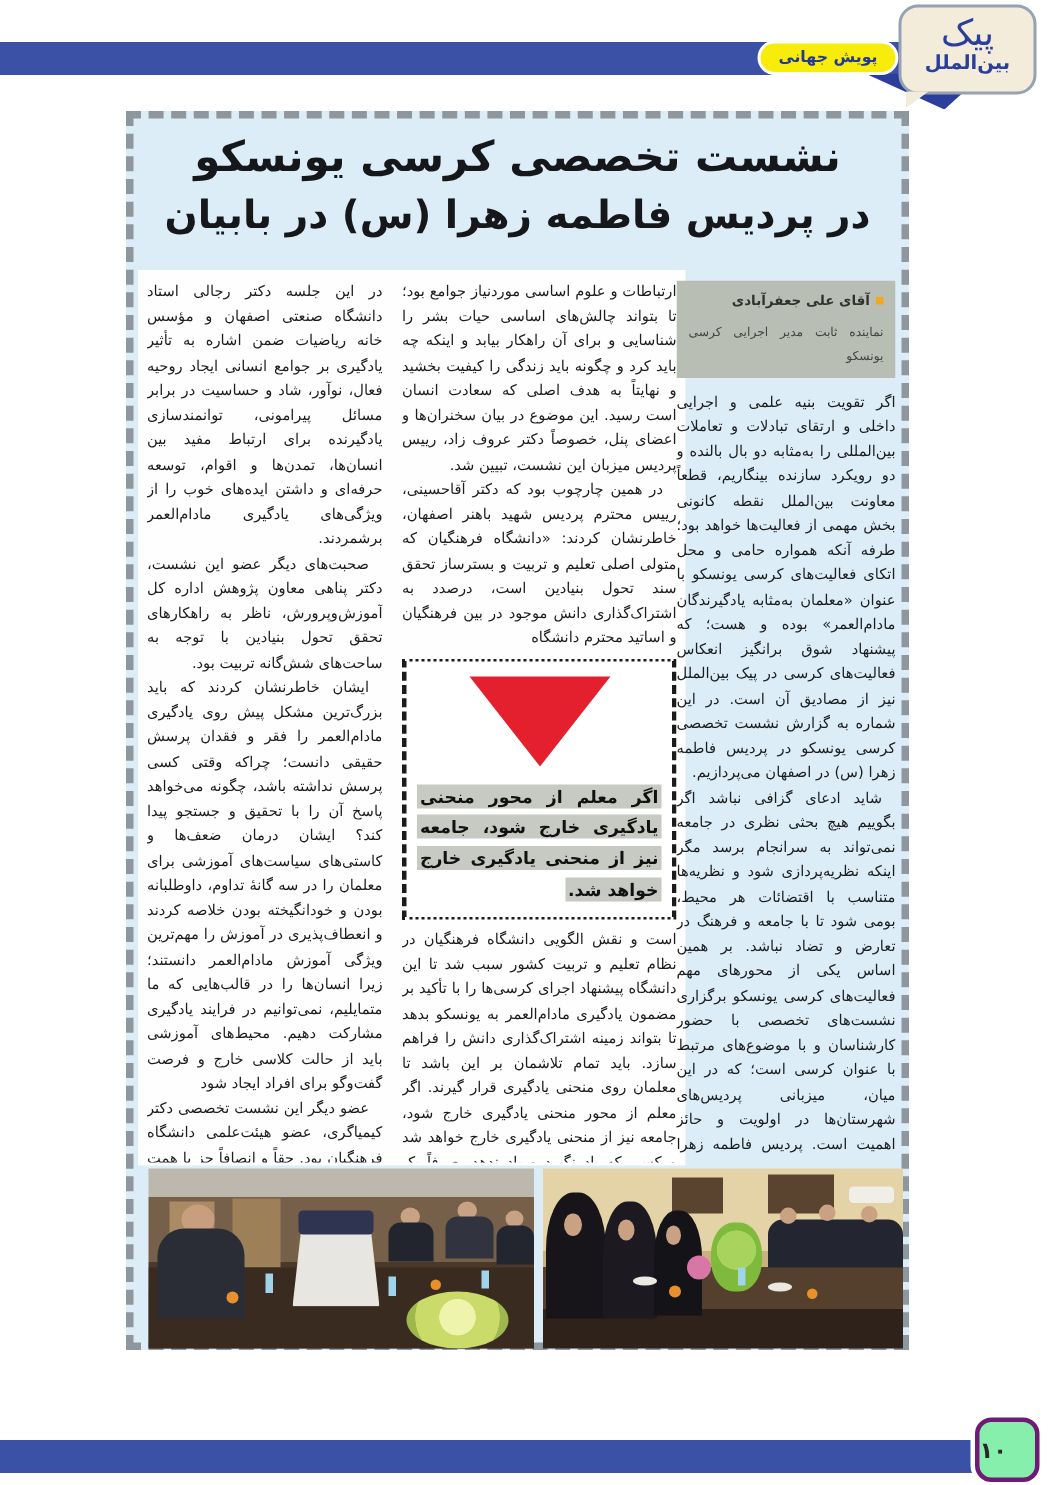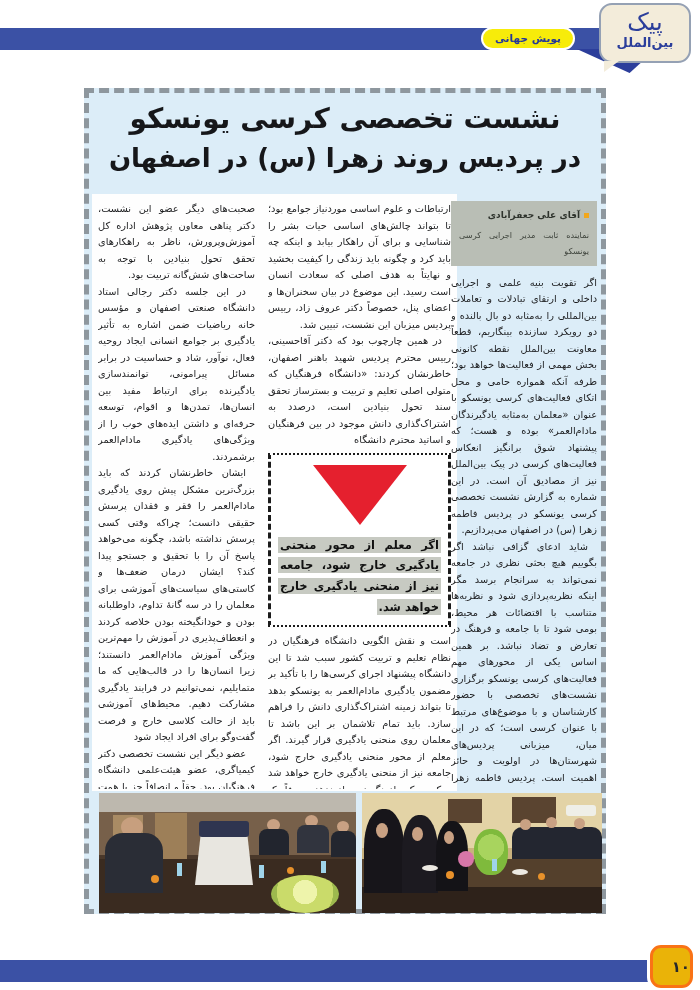--- a/index.html
+++ b/index.html
@@ -3,32 +3,32 @@
 <meta charset="utf-8">
 <style>
   * { margin:0; padding:0; box-sizing:border-box; }
   html,body { width:700px; height:990px; background:#ffffff; font-family:"DejaVu Sans",sans-serif; }
   #page { position:relative; width:700px; height:990px; background:#fff; overflow:hidden; }
 
   
   .banner-bar { position:absolute; left:0; top:28px; width:650px; height:22px; background:#3b51a5; }
   .banner-swoosh { position:absolute; left:568px; top:49px; width:88px; height:24px; background:#2c3e9b;
                    clip-path:polygon(10% 0,100% 0,70% 100%); }
-  .campaign-pill { position:absolute; left:481px; top:27px; width:94px; height:23px; background:#f7ec0a;
+  .campaign-pill { position:absolute; left:505px; top:27px; width:94px; height:23px; background:#f7ec0a;
                    border:2px solid #fff; border-radius:12px; text-align:center; line-height:18px;
                    font-size:10.5px; font-weight:bold; color:#23379b; direction:rtl; }
   .logo-bubble { position:absolute; left:599px; top:3px; width:92px; height:60px; background:#f3ecda;
                  border:2px solid #95a1b4; border-radius:13px; text-align:center; direction:rtl; z-index:3; }
   .logo-tail { position:absolute; left:604px; top:61px; width:0; height:0; z-index:3;
                border-style:solid; border-width:11px 15px 0 0; border-color:#f3ecda transparent transparent transparent; }
   .logo-line1 { font-size:24px; font-weight:normal; color:#2b3e9b; line-height:1.1; margin-top:4px; }
   .logo-line2 { font-size:13px; font-weight:bold; color:#2b3e9b; line-height:1.2;text-align:center; }
 
   
-  .frame { position:absolute; left:84px; top:88px; width:522px; height:826px;
+  .frame { position:absolute; left:84px; top:74px; width:522px; height:826px;
            border:5px dashed #8e979e; background:#dcedf8; direction:rtl; }
   .title-block { position:absolute; top:8px; left:0; right:0; text-align:center; color:#16171a; }
   .title-line1 { font-size:28px; font-weight:bold; line-height:1.25; }
   .title-line2 { font-size:26px; font-weight:bold; line-height:1.25; margin-top:6px; }
 
   .white-panel { position:absolute; left:3px; top:101px; width:365px; height:597px; background:#fefefe; }
 
   .col { position:absolute; overflow:hidden; font-size:9.8px; line-height:16.5px; color:#1c1d1f;
          text-align:justify; }
   .col p { text-align:justify; }
@@ -58,43 +58,43 @@
   .photo-right { left:273px; width:240px;
     background:linear-gradient(#e3d3a6 0 46%, #c9b27e 46% 55%, #54402c 55% 78%, #2e221a 78% 100%); }
   .ph { position:absolute; }
 
   
   .footer-bar { position:absolute; left:0; top:960px; width:660px; height:22px; background:#3b51a5; }
   .site-box { position:absolute; left:5px; top:964px; width:52px; height:24px; background:#0e0e0e;
               color:#fff; font-family:"Liberation Serif",serif; font-style:italic; font-weight:bold;
               font-size:11.5px; line-height:24px; text-align:center;margin-top:28px; }
   .site-box .suffix { color:#e0521d; }
-  .page-badge { position:absolute; left:650px; top:945px; width:43px; height:43px; background:#eab308;
-                border:3px solid #f97316; border-radius:11px; box-shadow:0 0 0 3px #fff;
-                font-size:15px; font-weight:bold; color:#26282c; text-align:right; line-height:38px; }
+  .page-badge { position:absolute; left:650px; top:945px; width:43px; height:43px; background:#86efac;
+                border:3px solid #701a75; border-radius:11px; box-shadow:0 0 0 3px #fff;
+                font-size:15px; font-weight:bold; color:#26282c; text-align:left; line-height:38px; }
 </style>
 </head>
 <body>
 
 <div id="page">
 
   <div class="banner-bar"></div>
   <div class="banner-swoosh"></div>
   <div class="campaign-pill">پویش جهانی</div>
   <div class="logo-bubble">
     <div class="logo-line1">پیک</div>
     <div class="logo-line2">بین‌الملل</div>
   </div>
   <div class="logo-tail"></div>
 
   <div class="frame">
 
     <div class="title-block">
       <div class="title-line1">نشست تخصصی کرسی یونسکو</div>
-      <div class="title-line2">در پردیس روند زهرا (س) در اصفهان</div>
+      <div class="title-line2">در پردیس فاطمه زهرا (س) در بابیان</div>
     </div>
 
     <div class="white-panel"></div>
 
     <div class="col col-right">
       <div class="author-box">
         <div class="author-name"><span class="author-bullet"></span><span>آقای علی جعفرآبادی</span></div>
         <div class="author-role">نماینده ثابت مدیر اجرایی کرسی یونسکو</div>
       </div>
       <p>اگر تقویت بنیه علمی و اجرایی داخلی و ارتقای تبادلات و تعاملات بین‌المللی را به‌مثابه دو بال بالنده و دو رویکرد سازنده بینگاریم، قطعاً معاونت بین‌الملل نقطه کانونی بخش مهمی از فعالیت‌ها خواهد بود؛ طرفه آنکه همواره حامی و محل اتکای فعالیت‌های کرسی یونسکو با عنوان «معلمان به‌مثابه یادگیرندگان مادام‌العمر» بوده و هست؛ که پیشنهاد شوق برانگیز انعکاس فعالیت‌های کرسی در پیک بین‌الملل نیز از مصادیق آن است. در این شماره به گزارش نشست تخصصی کرسی یونسکو در پردیس فاطمه زهرا (س) در اصفهان می‌پردازیم.</p>
@@ -106,22 +106,22 @@
       <p>ارتباطات و علوم اساسی موردنیاز جوامع بود؛ تا بتواند چالش‌های اساسی حیات بشر را شناسایی و برای آن راهکار بیابد و اینکه چه باید کرد و چگونه باید زندگی را کیفیت بخشید و نهایتاً به هدف اصلی که سعادت انسان است رسید. این موضوع در بیان سخنران‌ها و اعضای پنل، خصوصاً دکتر عروف زاد، رییس پردیس میزبان این نشست، تبیین شد.</p>
       <p>در همین چارچوب بود که دکتر آقاحسینی، رییس محترم پردیس شهید باهنر اصفهان، خاطرنشان کردند: «دانشگاه فرهنگیان که متولی اصلی تعلیم و تربیت و بسترساز تحقق سند تحول بنیادین است، درصدد به اشتراک‌گذاری دانش موجود در بین فرهنگیان و اساتید محترم دانشگاه</p>
       <div class="quote-box">
         <div class="red-triangle"></div>
         <div class="quote-text"><span>اگر معلم از محور منحنی یادگیری خارج شود، جامعه نیز از منحنی یادگیری خارج خواهد شد.</span></div>
       </div>
       <p>است و نقش الگویی دانشگاه فرهنگیان در نظام تعلیم و تربیت کشور سبب شد تا این دانشگاه پیشنهاد اجرای کرسی‌ها را با تأکید بر مضمون یادگیری مادام‌العمر به یونسکو بدهد تا بتواند زمینه اشتراک‌گذاری دانش را فراهم سازد. باید تمام تلاشمان بر این باشد تا معلمان روی منحنی یادگیری قرار گیرند. اگر معلم از محور منحنی یادگیری خارج شود، جامعه نیز از منحنی یادگیری خارج خواهد شد و کسی که یاد نگیرد و یاد ندهد، صرفاً یک حیات تصنعی خواهد داشت». نکته مهم و درخور توجه دیگر در این نشست، تداوم همکاری با خانه ریاضیات اصفهان بود. پس از تجربه موفق کارگاه مشترک در بهمن‌ماه ۱۳۹۴ با خانه ریاضیات اصفهان که با موضوع استفاده از تکنولوژی برای معلمان و مدرسان در تهران و اصفهان برگزار شد، این نشست دومین تجربه همکاری مشترک بود.</p>
     </div>
 
     <div class="col col-left">
+      <p>در این جلسه دکتر رجالی استاد دانشگاه صنعتی اصفهان و مؤسس خانه ریاضیات ضمن اشاره به تأثیر یادگیری بر جوامع انسانی ایجاد روحیه فعال، نوآور، شاد و حساسیت در برابر مسائل پیرامونی، توانمندسازی یادگیرنده برای ارتباط مفید بین انسان‌ها، تمدن‌ها و اقوام، توسعه حرفه‌ای و داشتن ایده‌های خوب را از ویژگی‌های یادگیری مادام‌العمر برشمردند.</p>
       <p>صحبت‌های دیگر عضو این نشست، دکتر پناهی معاون پژوهش اداره کل آموزش‌وپرورش، ناظر به راهکارهای تحقق تحول بنیادین با توجه به ساحت‌های شش‌گانه تربیت بود.</p>
-      <p>در این جلسه دکتر رجالی استاد دانشگاه صنعتی اصفهان و مؤسس خانه ریاضیات ضمن اشاره به تأثیر یادگیری بر جوامع انسانی ایجاد روحیه فعال، نوآور، شاد و حساسیت در برابر مسائل پیرامونی، توانمندسازی یادگیرنده برای ارتباط مفید بین انسان‌ها، تمدن‌ها و اقوام، توسعه حرفه‌ای و داشتن ایده‌های خوب را از ویژگی‌های یادگیری مادام‌العمر برشمردند.</p>
       <p>ایشان خاطرنشان کردند که باید بزرگ‌ترین مشکل پیش روی یادگیری مادام‌العمر را فقر و فقدان پرسش حقیقی دانست؛ چراکه وقتی کسی پرسش نداشته باشد، چگونه می‌خواهد پاسخ آن را با تحقیق و جستجو پیدا کند؟ ایشان درمان ضعف‌ها و کاستی‌های سیاست‌های آموزشی برای معلمان را در سه گانهٔ تداوم، داوطلبانه بودن و خودانگیخته بودن خلاصه کردند و انعطاف‌پذیری در آموزش را مهم‌ترین ویژگی آموزش مادام‌العمر دانستند؛ زیرا انسان‌ها را در قالب‌هایی که ما متمایلیم، نمی‌توانیم در فرایند یادگیری مشارکت دهیم. محیط‌های آموزشی باید از حالت کلاسی خارج و فرصت گفت‌وگو برای افراد ایجاد شود</p>
       <p>عضو دیگر این نشست تخصصی دکتر کیمیاگری، عضو هیئت‌علمی دانشگاه فرهنگیان بود. حقاً و انصافاً جز با همت و پشتکار و تعهد ایشان این برنامه برگزار نمی‌شد. صحبت ایشان درباره نسبت بین آموزش‌های غیررسمی و یادگیری مادام‌العمر بود. ایشان بابیان اینکه آموزش‌های غیررسمی در تمامی جوامع بشری جریان دارد، یادگیری را امری همه‌جایی و همه‌زمانی توصیف کردند که حتی در گردش‌های خانوادگی و برخوردهای روزانه با دیگران در جریان است و علاوه برداشتن تنوع و انگیزشی که ایجاد می‌کنند بر زندگی واقعی انطباق دارند.</p>
     </div>
 
     <div class="photo photo-left">
       <div class="ph" style="left:14px;top:22px;width:30px;height:44px;background:#a98b64;"></div>
       <div class="ph" style="left:56px;top:20px;width:32px;height:46px;background:#9d7f58;"></div>
       <div class="ph" style="left:0;top:66px;width:257px;height:54px;background:#3a2b20;"></div>
       <div class="ph" style="left:96px;top:30px;width:58px;height:62px;background:#e8e6e0;clip-path:polygon(12% 0,88% 0,100% 100%,0 100%);"></div>
       <div class="ph" style="left:100px;top:28px;width:50px;height:16px;background:#2f3550;border-radius:3px;"></div>

